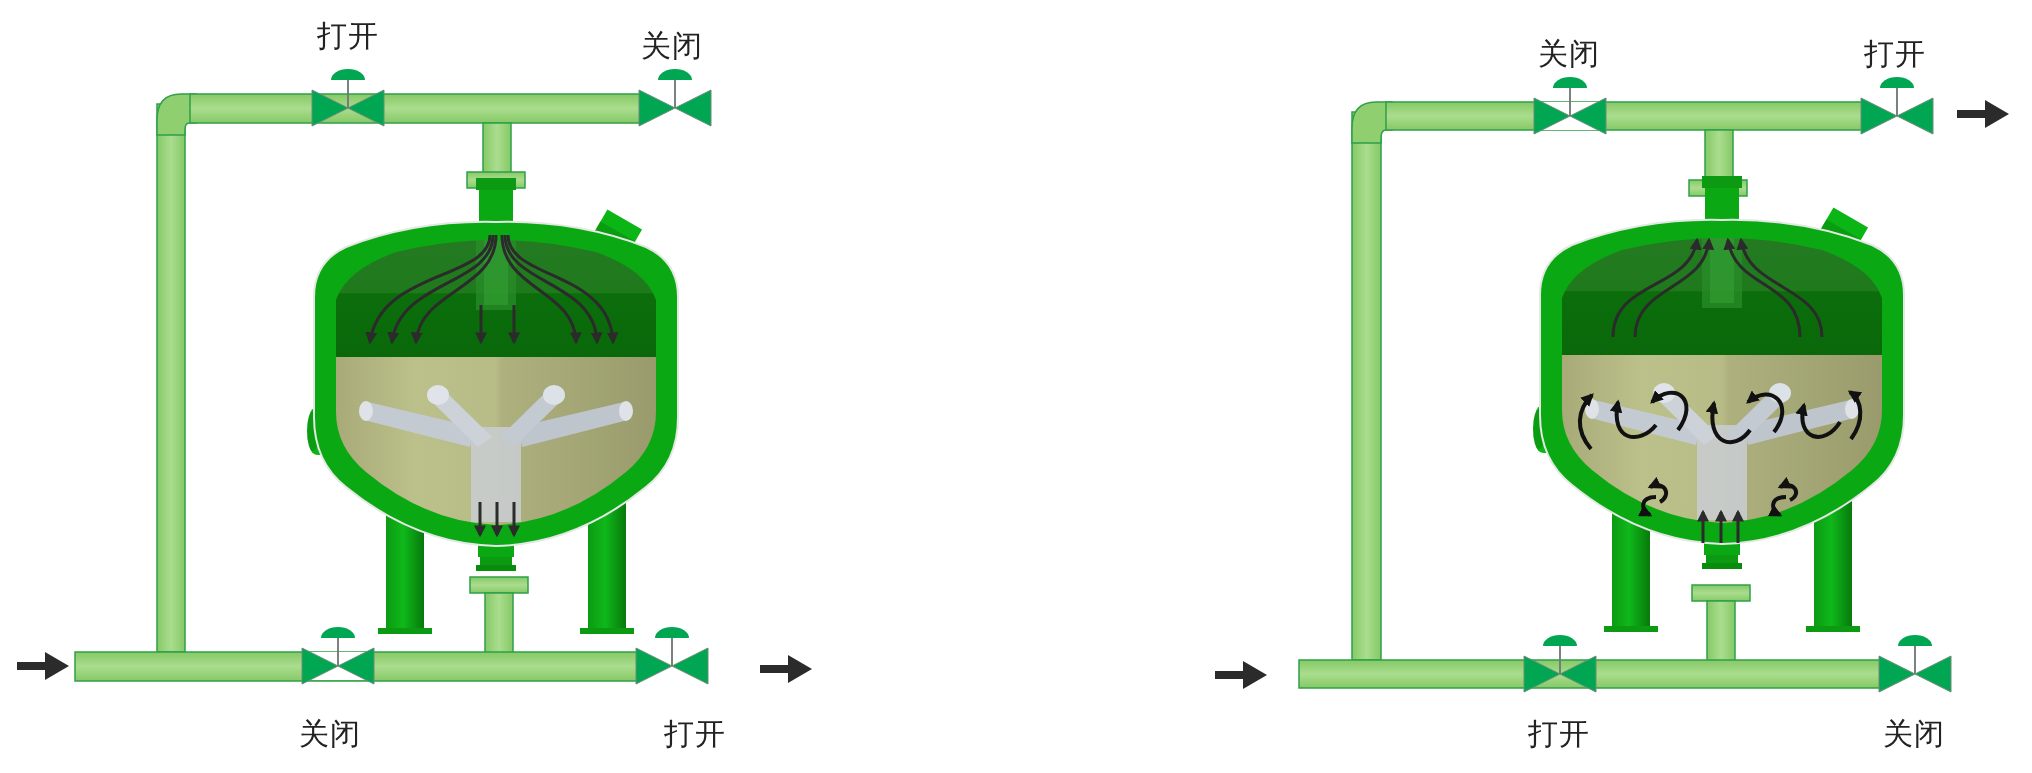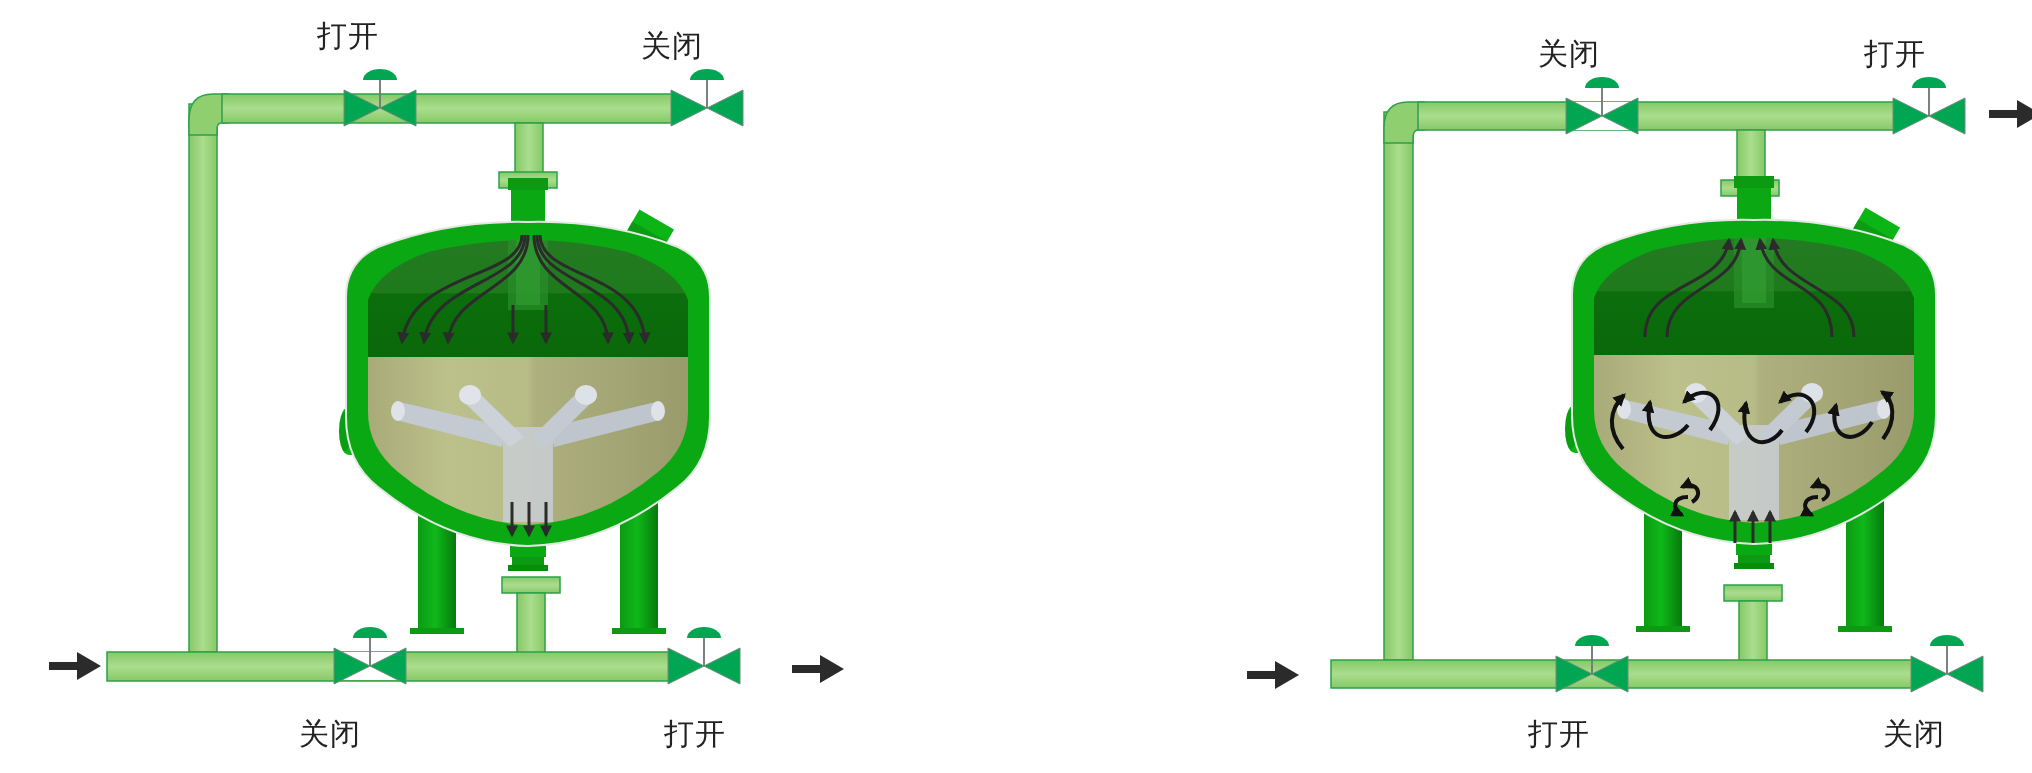--- a/index.html
+++ b/index.html
@@ -1,18 +1,18 @@
 <!DOCTYPE html>
 <html><head>
 <meta charset="utf-8">
 <style>
   html, body { margin: 0; padding: 0; background: #ffffff; }
   body { width: 2032px; height: 773px; overflow: hidden; position: relative;
          font-family: "DejaVu Serif", "Liberation Serif", serif; }
-  #stage { position: absolute; left: 0; top: 0; width: 1860px; height: 773px; padding-left: 32px; }
+  #stage { position: absolute; left: 0; top: 0; width: 1860px; height: 773px; }
   .valve-label { position: absolute; font-size: 30px; color: #222; letter-spacing: 1px;
                  width: 80px; text-align: center; line-height: 32px; white-space: nowrap; }
 </style>
 </head>
 <body>
 
 <div id="stage">
 <svg width="2032" height="773" viewBox="0 0 2032 773" xmlns="http://www.w3.org/2000/svg">
   <defs>
     <linearGradient id="pipeH" x1="0" y1="0" x2="0" y2="1">

